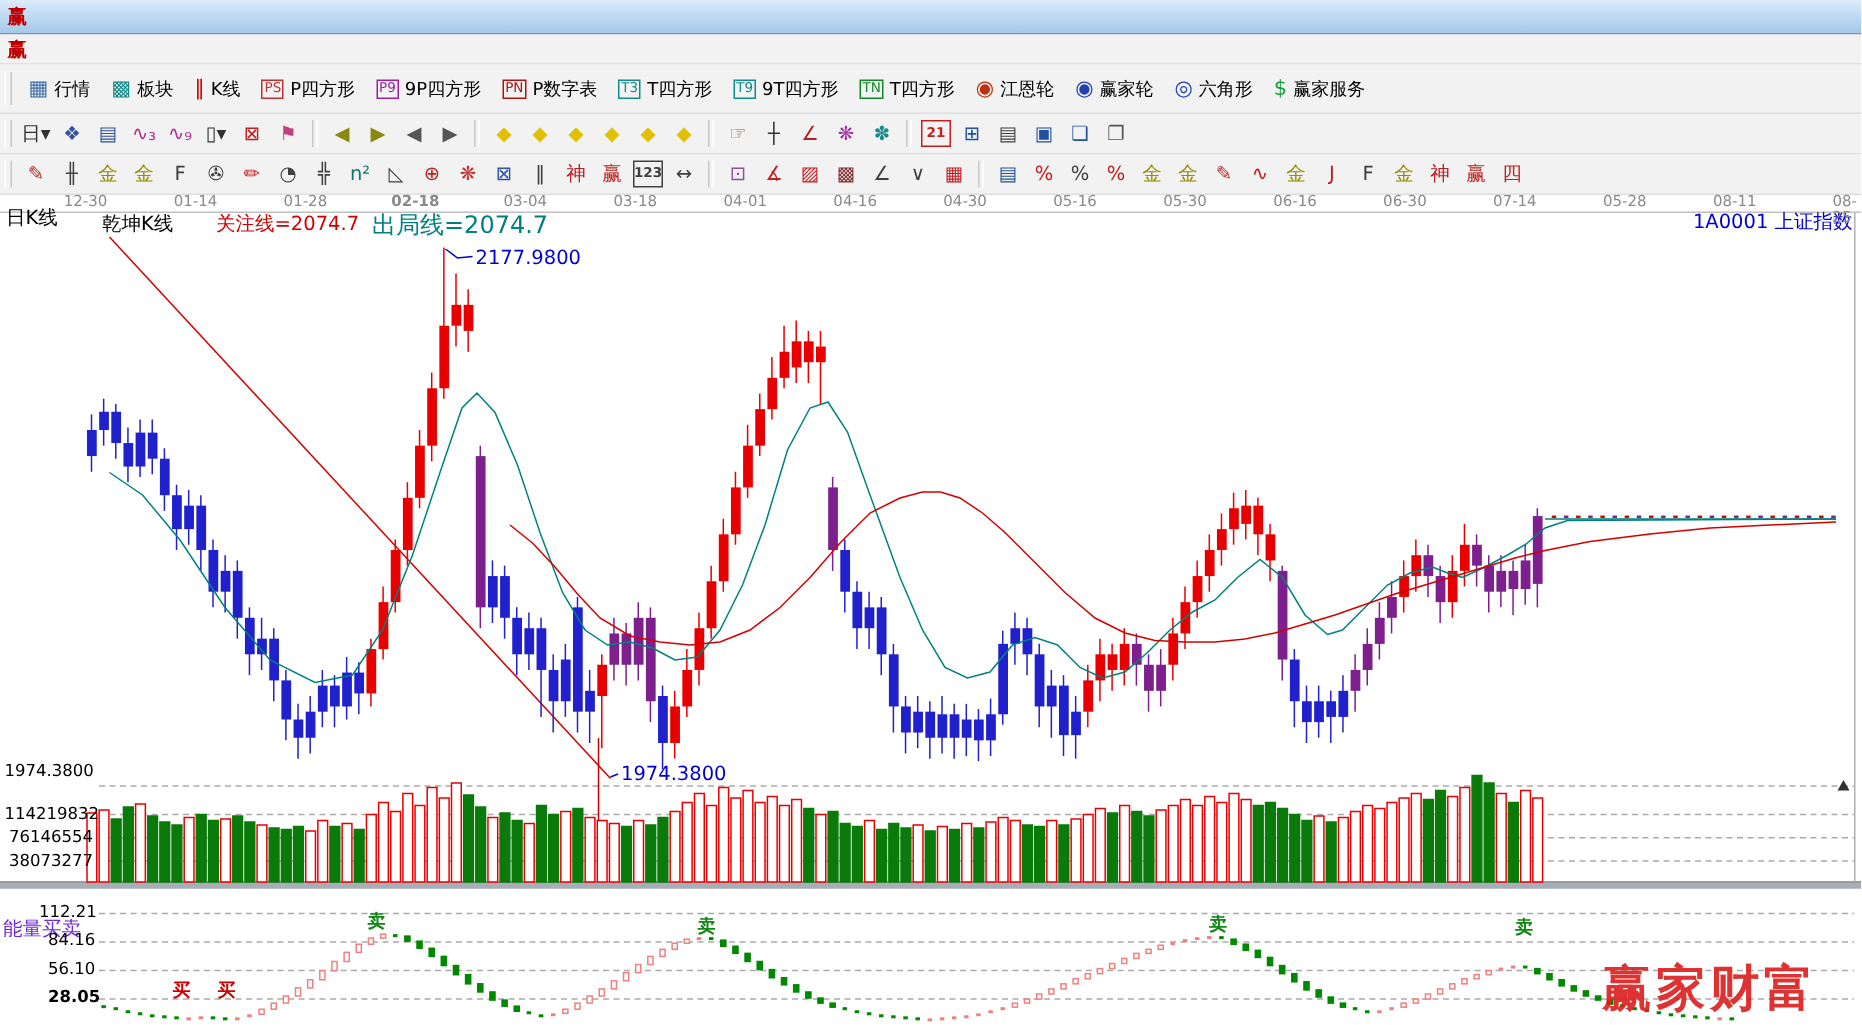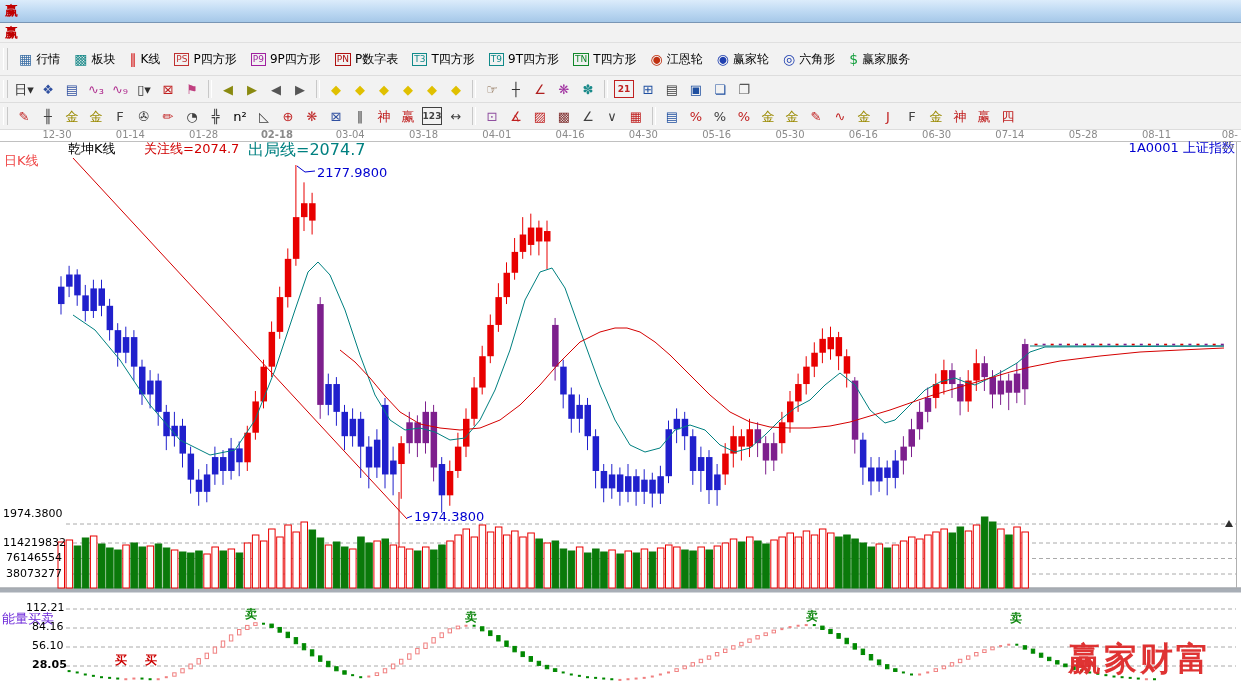--- a/index.html
+++ b/index.html
@@ -140,21 +140,21 @@
     <div class="tb-handle"></div>
     <span class="tb-icon" style="color: rgb(192, 32, 32);">✎</span>
     <span class="tb-icon" style="color: rgb(64, 64, 64);">╫</span>
     <span class="tb-icon" style="color: rgb(154, 138, 0);">金</span>
     <span class="tb-icon" style="color: rgb(154, 138, 0);">金</span>
     <span class="tb-icon" style="color: rgb(64, 64, 64);">F</span>
     <span class="tb-icon" style="color: rgb(64, 64, 64);">✇</span>
     <span class="tb-icon" style="color: rgb(192, 32, 32);">✏</span>
     <span class="tb-icon" style="color: rgb(64, 64, 64);">◔</span>
     <span class="tb-icon" style="color: rgb(64, 64, 64);">╬</span>
-    <span class="tb-icon" style="color: #000000;">n²</span>
+    <span class="tb-icon" style="color: #0f766e;">n²</span>
     <span class="tb-icon" style="color: rgb(64, 64, 64);">◺</span>
     <span class="tb-icon" style="color: rgb(192, 32, 32);">⊕</span>
     <span class="tb-icon" style="color: rgb(192, 48, 48);">❋</span>
     <span class="tb-icon" style="color: rgb(48, 80, 160);">⊠</span>
     <span class="tb-icon" style="color: rgb(64, 64, 64);">‖</span>
     <span class="tb-icon" style="color: rgb(192, 32, 32);">神</span>
     <span class="tb-icon" style="color: rgb(192, 32, 32);">赢</span>
     <span class="tb-icon" style="color: rgb(64, 64, 64); font-size: 9px; font-weight: bold; border: 1px solid rgb(64, 64, 64); width: 18px; height: 16px; margin: 0px 2px;">123</span>
     <span class="tb-icon" style="color: rgb(64, 64, 64);">↔</span>
     <div class="tb-sep"></div>
@@ -721,21 +721,21 @@
       <rect x="1104.3999999999999" y="674.168" width="3" height="2" fill="#008800"></rect>
       <rect x="1112.5" y="675.522" width="3" height="2" fill="#008800"></rect>
       <rect x="1120.6" y="676.199" width="3" height="2" fill="#008800"></rect>
       <rect x="1128.7" y="676.876" width="3" height="2" fill="#008800"></rect>
       <rect x="1136.8" y="677.553" width="3" height="2" fill="#008800"></rect>
       <rect x="1144.8999999999999" y="678.23" width="3" height="2" fill="#f08080"></rect>
       <rect x="1153" y="678.23" width="3" height="2" fill="#008800"></rect>
     </svg>
 </div>
 
-<div class="lbl" style="left:4px;top:152px;font-size:13px;color:#ef4444;text-align:right;">日K线</div>
+<div class="lbl" style="left:4px;top:136px;font-size:13px;color:#000000;text-align:right;">日K线</div>
 <div class="lbl" style="left:68px;top:140px;font-size:13px;color:#000;">乾坤K线</div>
 <div class="lbl" style="left:144px;top:140px;font-size:13px;color:#d00000;">关注线=2074.7</div>
 <div class="lbl" style="left:248px;top:140px;font-size:16px;color:#008080;">出局线=2074.7</div>
 <div class="lbl" style="right:6px;top:139px;font-size:13px;color:#0000d0;">1A0001 上证指数</div>
 <div class="lbl" style="left:317px;top:165px;font-size:13px;color:#0000d0;">2177.9800</div>
 <div class="lbl" style="left:414px;top:509px;font-size:13px;color:#0000d0;">1974.3800</div>
 <div class="lbl" style="left:3px;top:507px;font-size:11px;color:#000;">1974.3800</div>
 <div class="lbl" style="left:3px;top:536px;font-size:11px;color:#000;">114219832</div>
 <div class="lbl" style="left:6px;top:551px;font-size:11px;color:#000;">76146554</div>
 <div class="lbl" style="left:6px;top:567px;font-size:11px;color:#000;">38073277</div>

